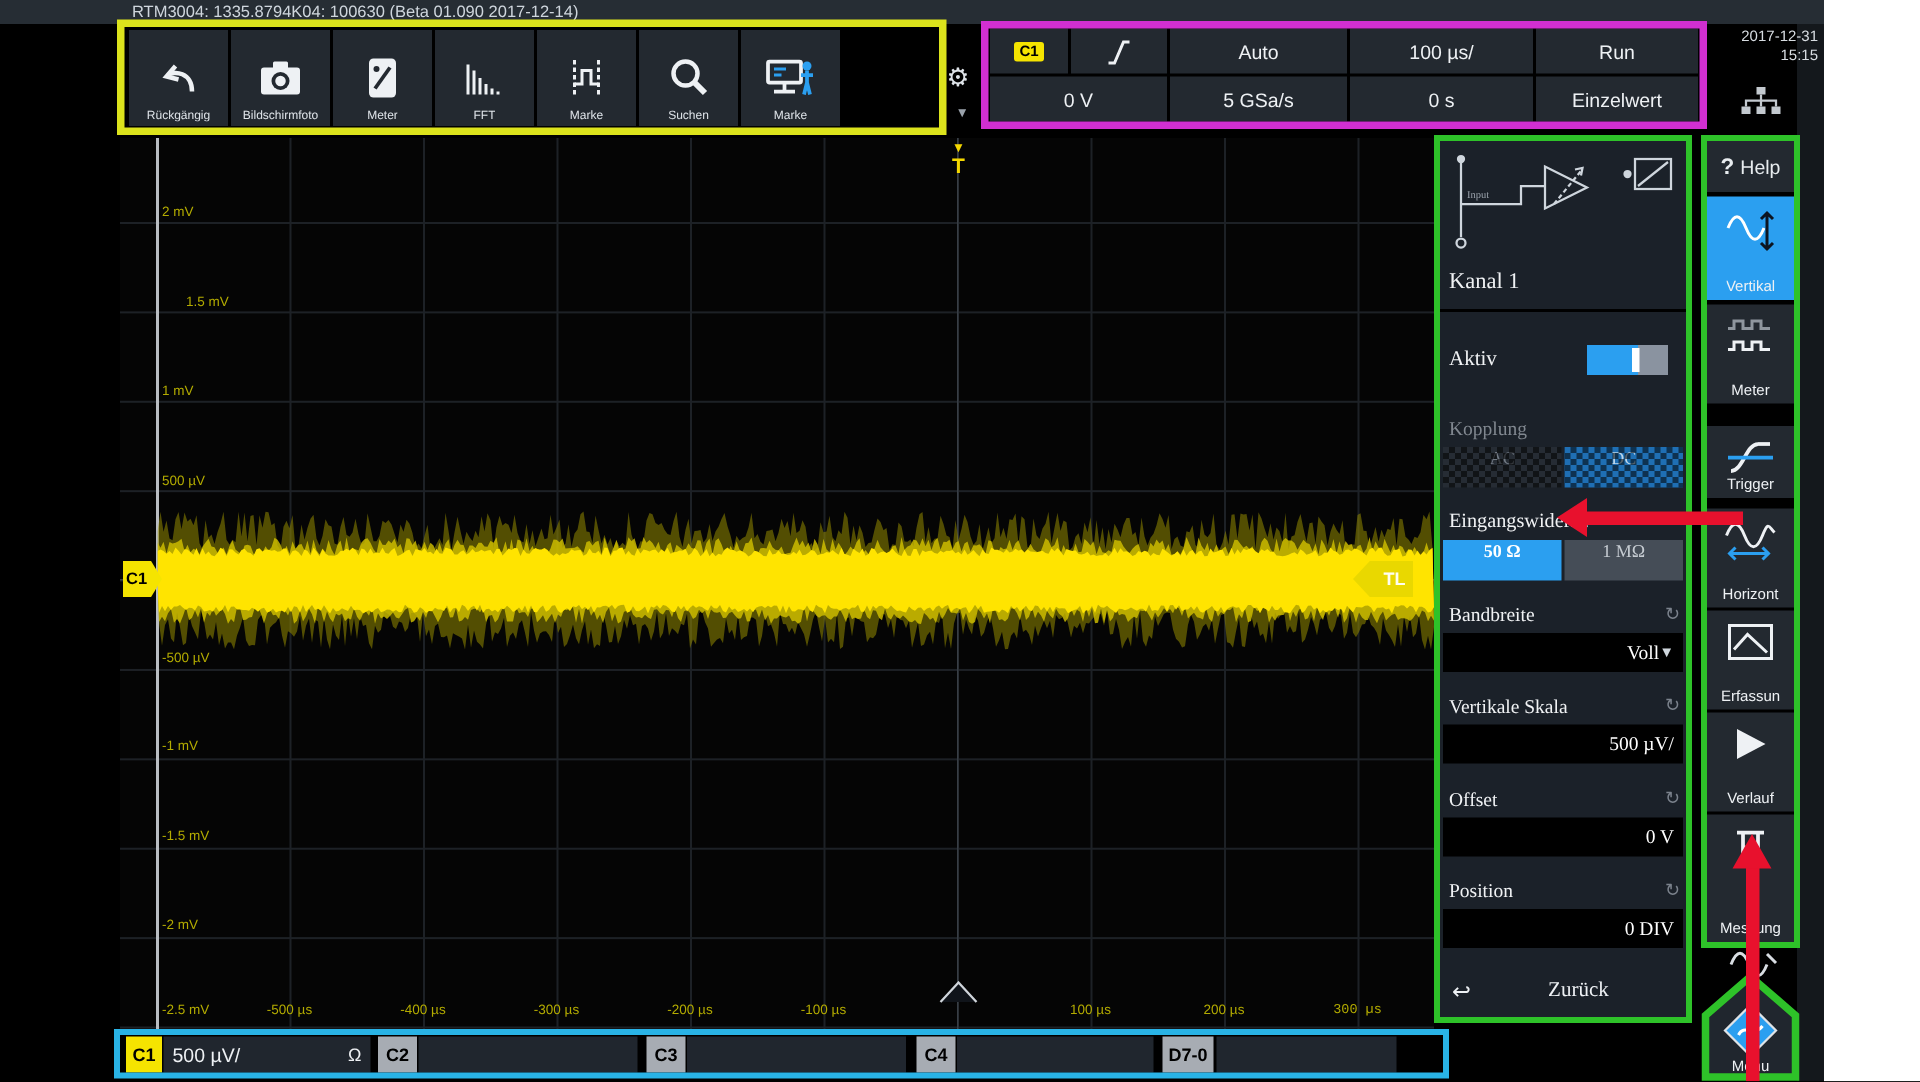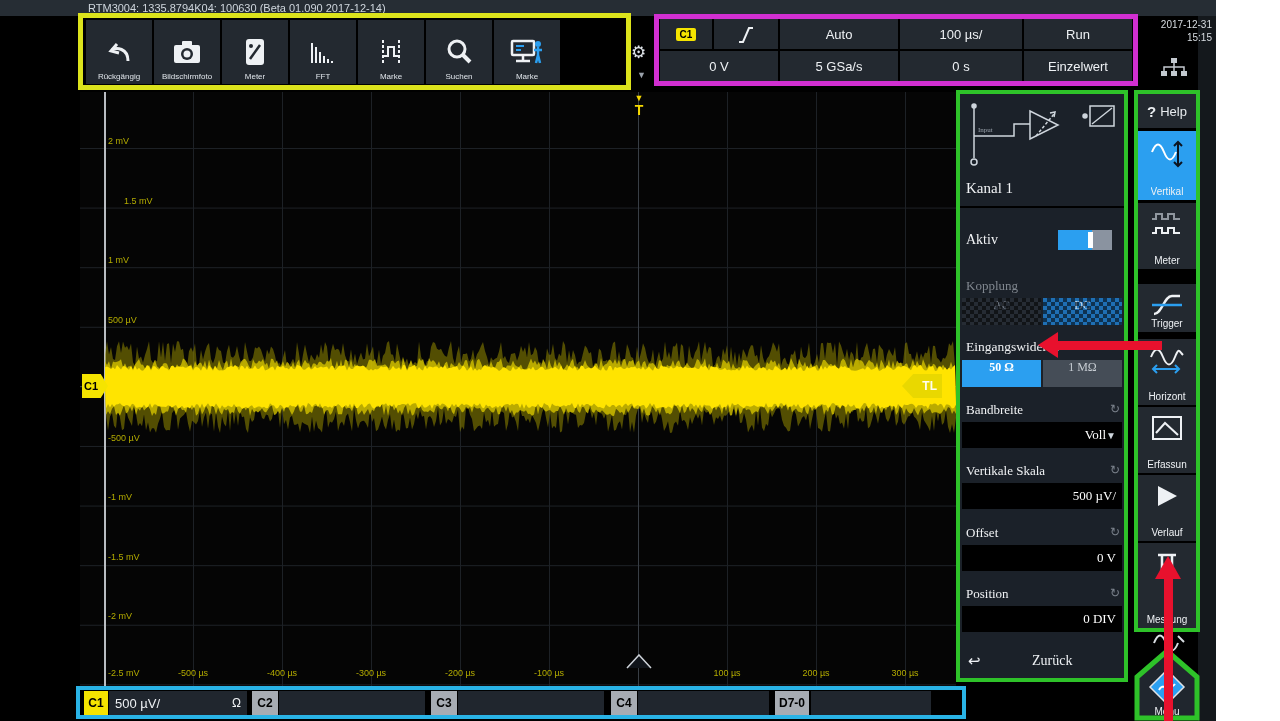--- a/index.html
+++ b/index.html
@@ -210,21 +210,21 @@
     <span class="vlabel" style="left:28px;top:519px;">-2 mV</span>
     <span class="vlabel" style="left:28px;top:576px;">-2.5 mV</span>
 
     <span class="tlabel2" style="left:78px;top:576px;">-500 µs</span>
     <span class="tlabel2" style="left:167px;top:576px;">-400 µs</span>
     <span class="tlabel2" style="left:256px;top:576px;">-300 µs</span>
     <span class="tlabel2" style="left:345px;top:576px;">-200 µs</span>
     <span class="tlabel2" style="left:434px;top:576px;">-100 µs</span>
     <span class="tlabel2" style="left:612px;top:576px;">100 µs</span>
     <span class="tlabel2" style="left:701px;top:576px;">200 µs</span>
-    <span class="tlabel2" style="left:790px;top:576px;">300 µs</span>
+    <span class="tlabel2" style="left:790px;top:576px;font-family:Liberation Mono, monospace;">300 µs</span>
 
     <div class="abs" style="left:550px;top:2px;width:18px;text-align:center;color:#f5d800;">
       <div style="font-size:9px;line-height:8px;">▼</div>
       <div style="font-size:14px;font-weight:bold;">T</div>
     </div>
 
     <svg class="abs" style="left:546px;top:562px;" width="26" height="15" viewBox="0 0 26 15">
         <path d="M1 14 L13 1 L25 14" fill="#10141a" stroke="#cfd4da" stroke-width="1.5"></path>
       </svg>
 

